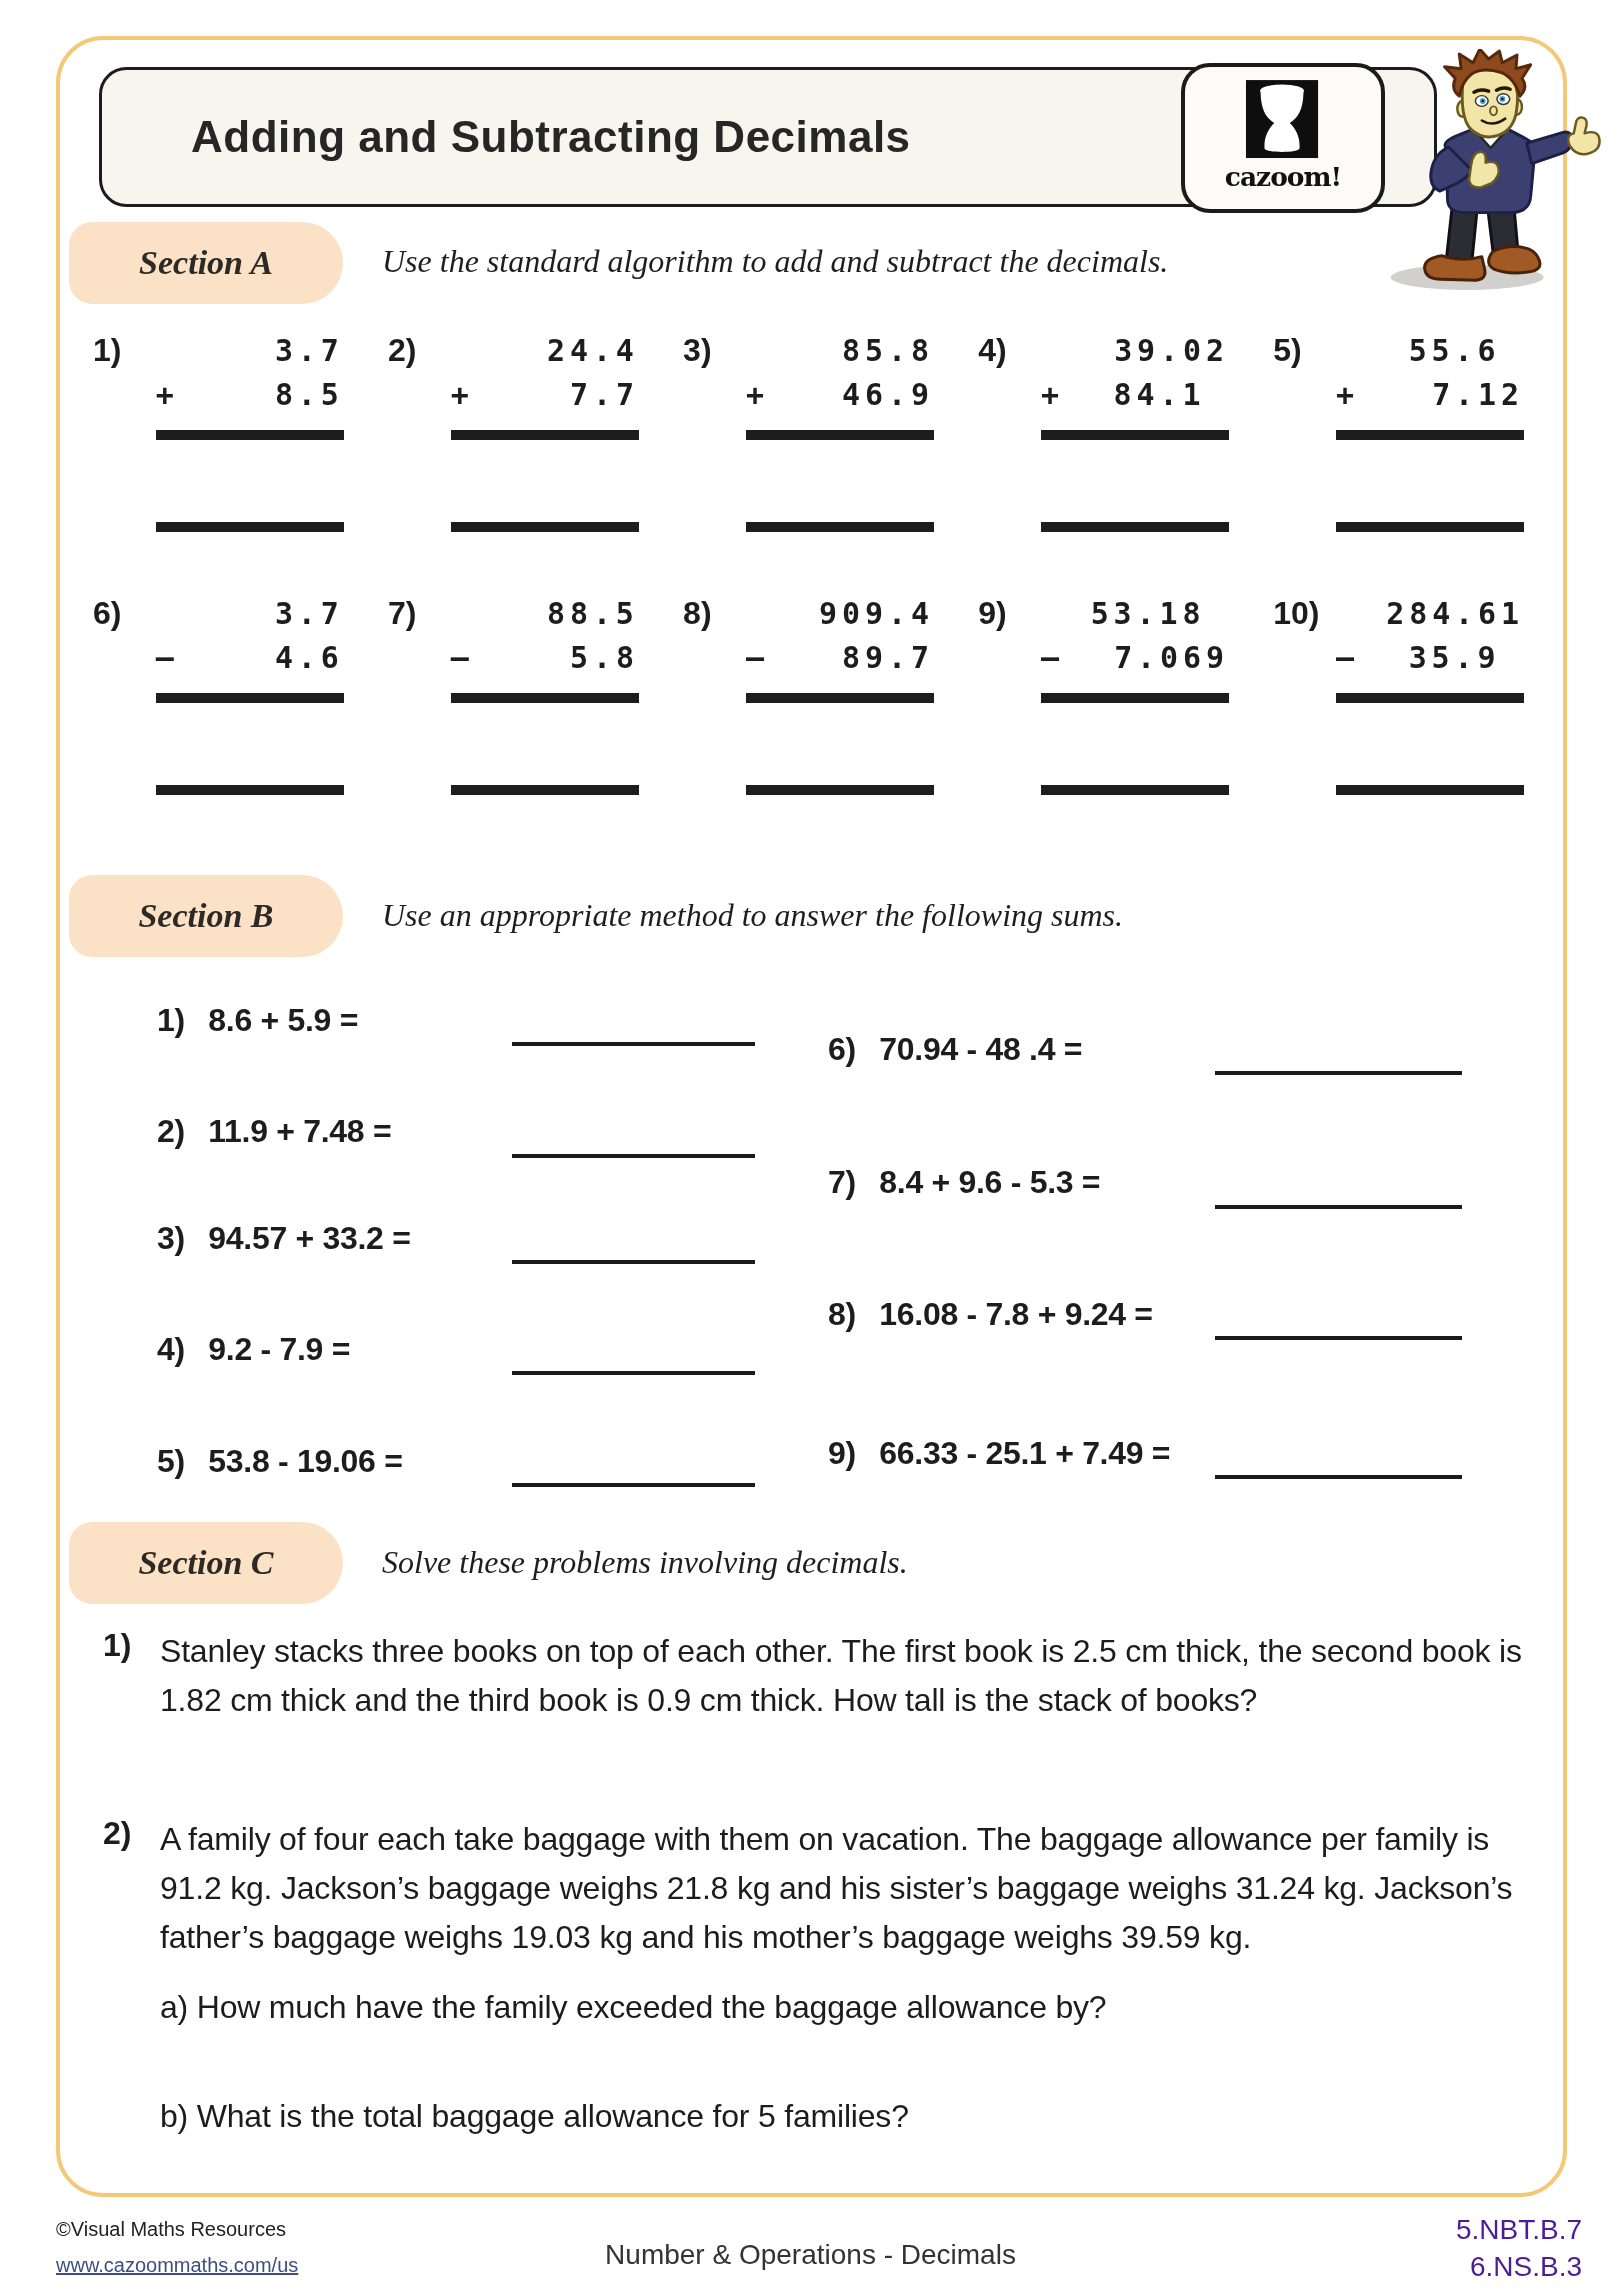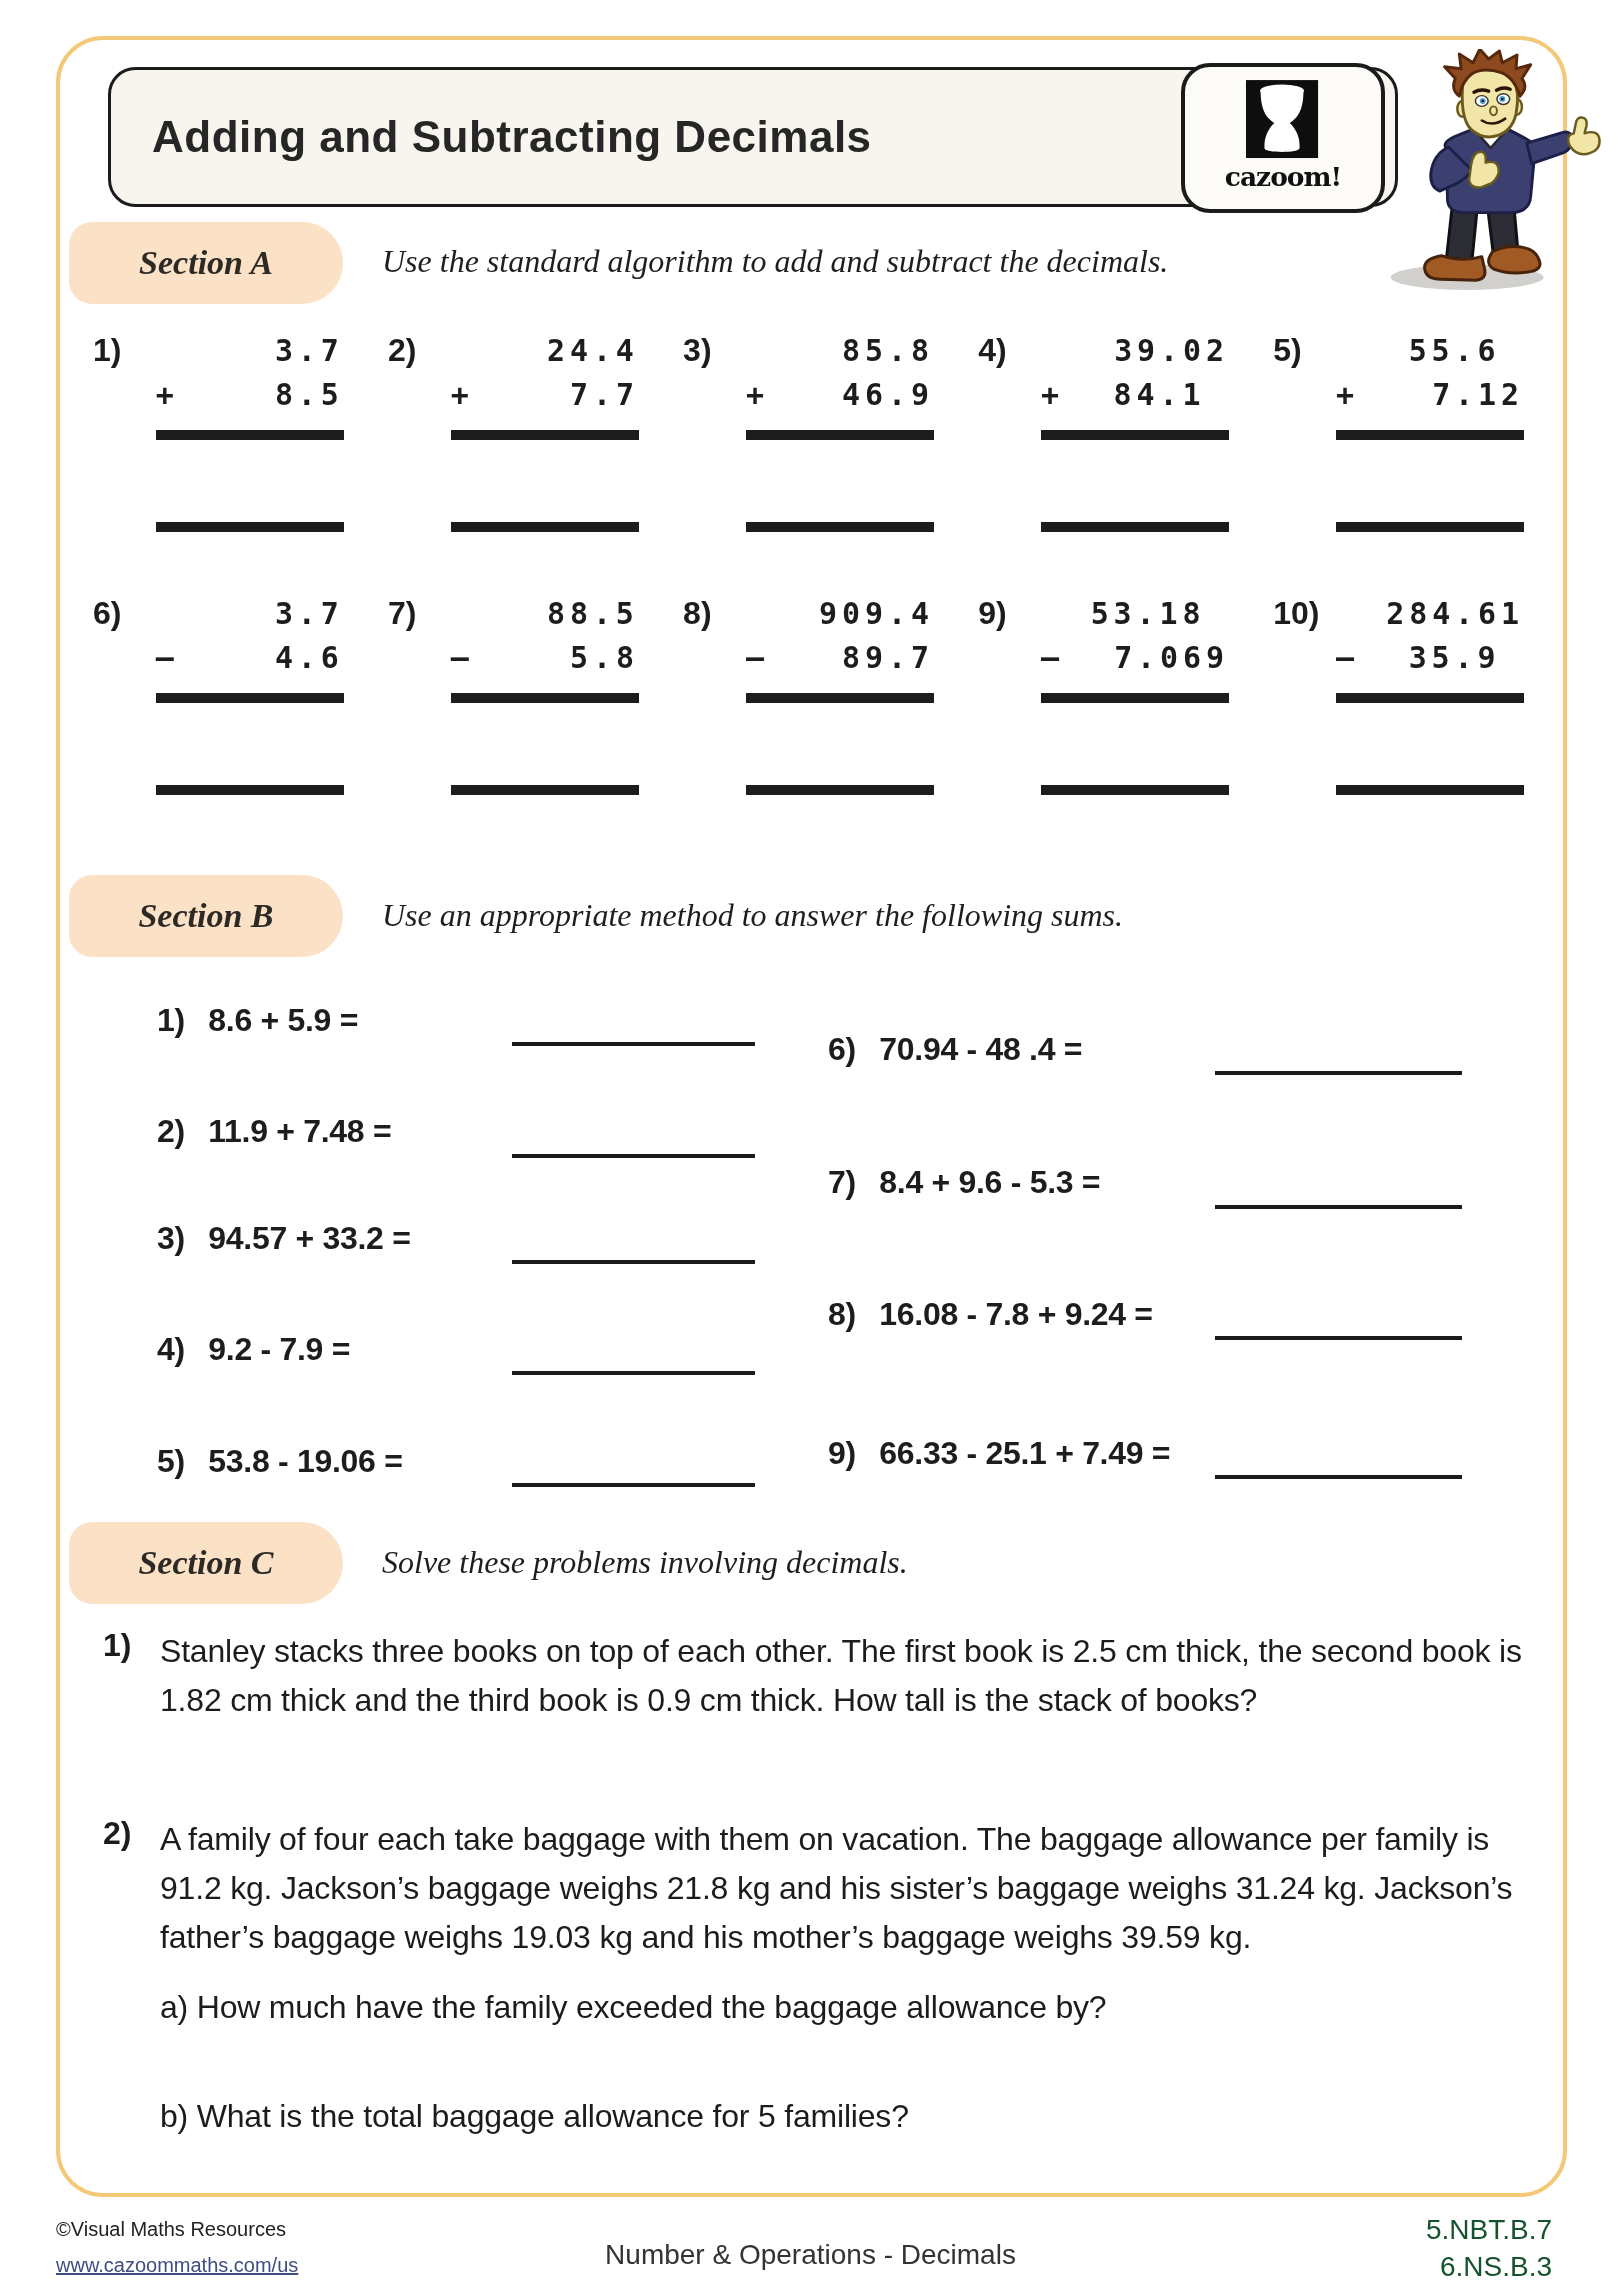--- a/index.html
+++ b/index.html
@@ -2,23 +2,23 @@
 <html><head>
 <meta charset="utf-8">
 <style>
   html,body{margin:0;padding:0;background:#ffffff;}
   .page{position:relative;width:1621px;height:2293px;background:#ffffff;overflow:hidden;
         font-family:"Liberation Sans",sans-serif;color:#1d1d1d;}
 
   .frame{position:absolute;left:56px;top:36px;width:1503px;height:2153px;
          border:4.9px solid #F3C877;border-radius:47px;}
 
-  .title-box{position:absolute;left:108px;top:67px;width:1284px;height:134px;
+  .title-box{position:absolute;left:99px;top:67px;width:1284px;height:134px;
              background:#F8F5EE;border:3.9px solid #1b1b1b;border-radius:27.4px;
-             display:flex;align-items:center;}
+             display:flex;align-items:center;padding-left:48px;}
   .title-text{padding-left:41px;font-size:44px;font-weight:bold;letter-spacing:0.5px;color:#262626;}
   .logo-box{position:absolute;left:1181px;top:63px;width:196px;height:142px;
             background:#FCFBF7;border:4.9px solid #1b1b1b;border-radius:29px;
             display:flex;flex-direction:column;align-items:center;justify-content:flex-start;}
   .logo-drum{margin-top:11.8px;}
   .logo-word{font-family:"DejaVu Serif",serif;font-weight:bold;font-size:26.5px;letter-spacing:-1px;color:#111;margin-top:-2px;}
 
   .badge{position:absolute;left:69px;width:274px;height:82px;background:#FBE2C7;
          border-radius:25.5px 45px 45px 25.5px;display:flex;align-items:center;justify-content:center;
          font-family:"Liberation Serif",serif;font-style:italic;font-weight:bold;font-size:34px;color:#2d2a26;}
@@ -46,21 +46,21 @@
 
   .c-num{position:absolute;left:103px;font-weight:bold;font-size:32px;}
   .c-block{position:absolute;left:160px;width:1364px;font-weight:normal;font-size:32px;
            line-height:49px;letter-spacing:-0.2px;color:#1c1c1c;}
   .c-part-a{margin-top:21px;}
   .c-part-b{margin-top:60px;}
 
   .f-left{position:absolute;left:56px;top:2211px;font-size:20px;line-height:36px;color:#222;}
   .f-link{color:#3E4E82;text-decoration:underline;cursor:pointer;}
   .f-center{position:absolute;left:0;right:0;top:2239px;text-align:center;font-size:28px;color:#333;}
-  .f-right{position:absolute;right:69px;top:2211px;text-align:right;font-size:28px;line-height:37px;color:#14532d;}
+  .f-right{position:absolute;right:39px;top:2211px;text-align:right;font-size:28px;line-height:37px;color:#4c1d95;}
 </style>
 </head>
 <body>
 
 <div class="page">
 
   <div class="frame"></div>
 
   <div class="title-box">
     <div class="title-text">Adding and Subtracting Decimals</div>

